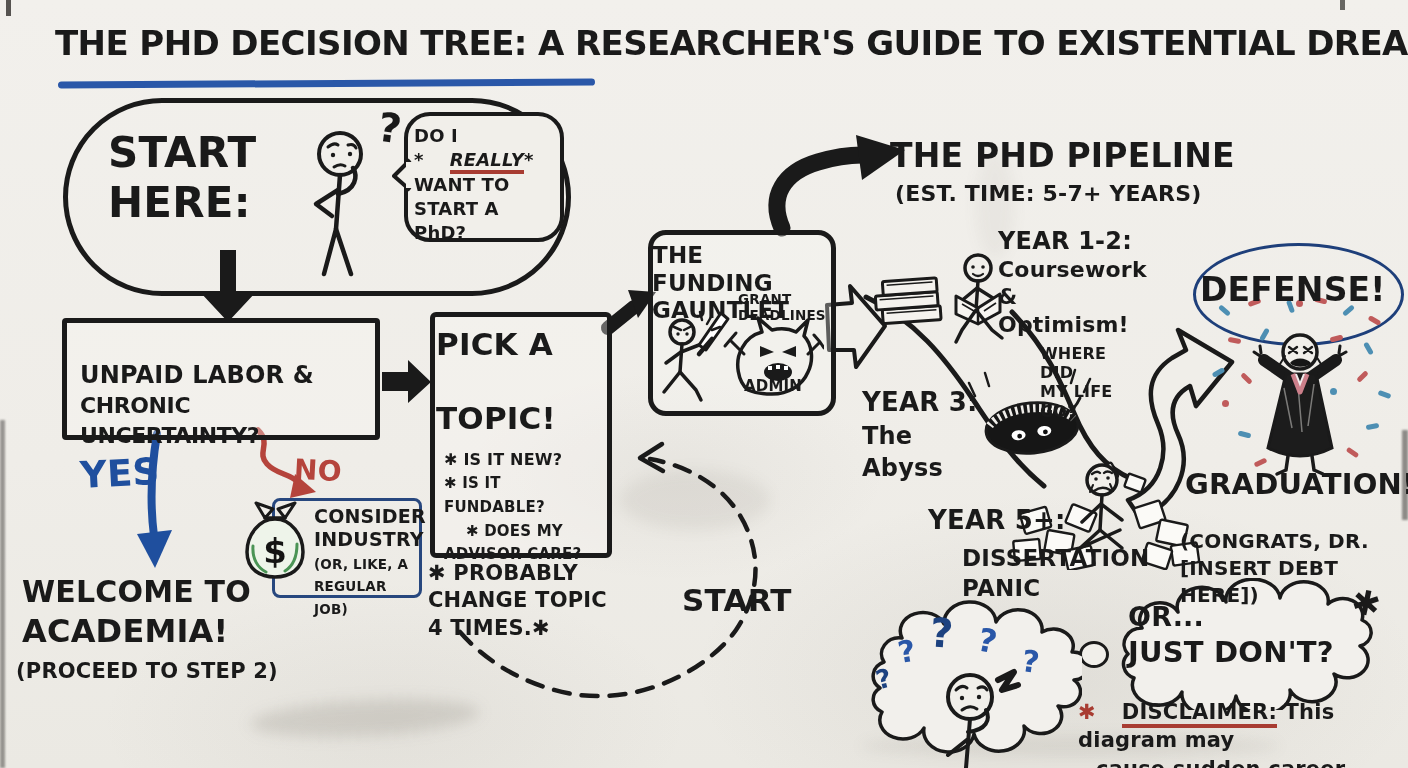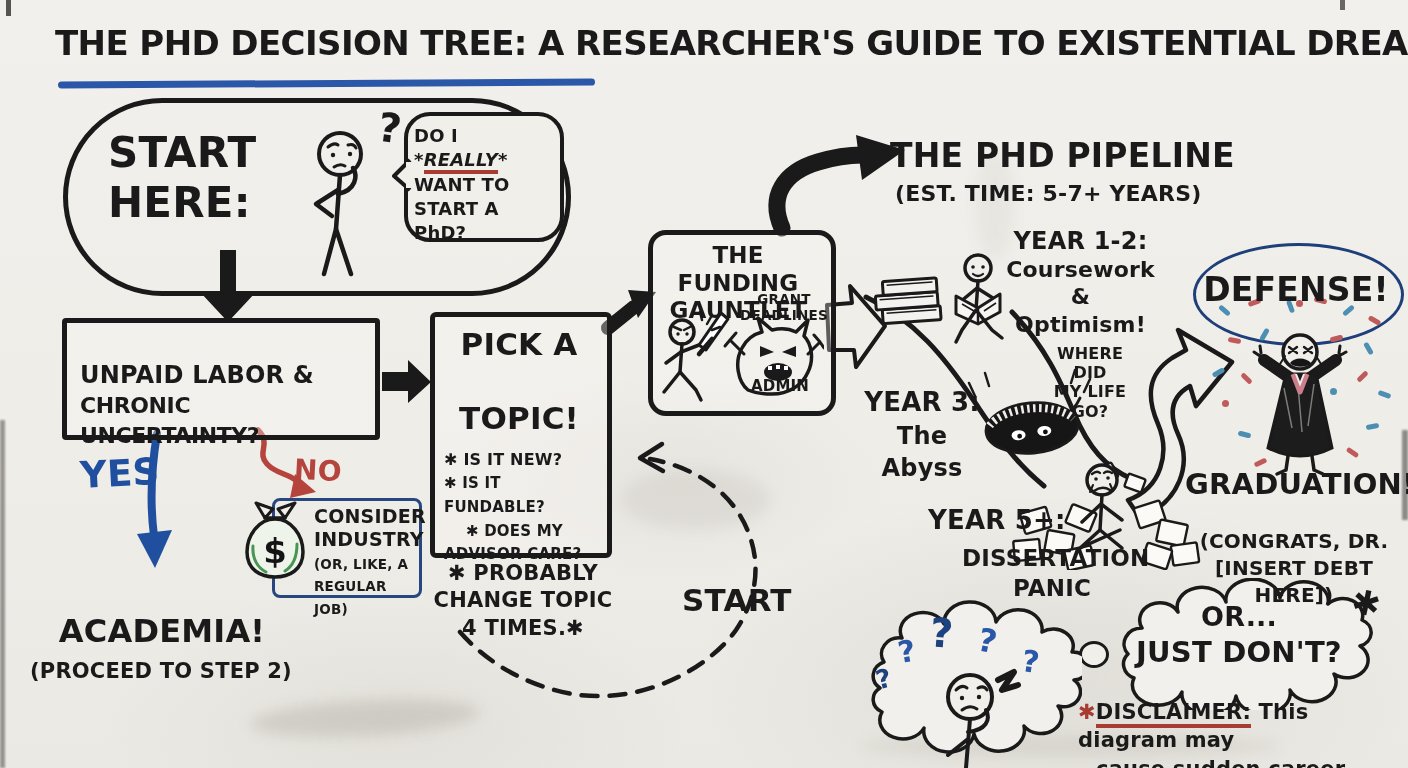--- a/index.html
+++ b/index.html
@@ -13,29 +13,29 @@
     background:
       radial-gradient(520px 260px at 75% 88%, rgba(120,115,105,.10), rgba(0,0,0,0) 70%),
       radial-gradient(420px 200px at 28% 94%, rgba(120,115,105,.08), rgba(0,0,0,0) 70%),
       radial-gradient(300px 150px at 48% 62%, rgba(120,115,105,.07), rgba(0,0,0,0) 70%),
       linear-gradient(180deg,#f2f0ec 0%,#efede8 60%,#ebe9e3 100%);
   }
   .smudge{position:absolute;z-index:0;background:rgba(110,105,95,.18);filter:blur(7px);border-radius:50%;}
   .edge{position:absolute;background:#2e2c29;z-index:0;}
   .abs{position:absolute;}
   .t{position:absolute;font-weight:700;line-height:1.12;letter-spacing:.2px;z-index:3;white-space:nowrap;}
-  .tc{text-align:center;}
+  .tc{text-align:left;}
   svg{display:block;}
   #wires{position:absolute;left:0;top:0;z-index:1;pointer-events:none;}
   .box{position:absolute;border:5px solid #1a1a1a;background:rgba(248,247,244,.35);z-index:2;}
   .cf{position:absolute;width:13px;height:5px;border-radius:3px;z-index:2;}
   .cfd{position:absolute;width:7px;height:7px;border-radius:50%;z-index:2;}
   .qmark{position:absolute;font-weight:700;z-index:4;}
   .bubble-dot{position:absolute;border:3px solid #1a1a1a;border-radius:50%;background:#f1efea;z-index:2;}
-  .u-red{border-bottom:4px solid #a83c32;}
+  .u-red{border-bottom:4px solid #a83c32;margin-left:26px;}
 </style>
 </head>
 <body>
 
 <div class="board-tone"></div>
 
 <div class="smudge" style="left:250px;top:700px;width:230px;height:36px;transform:rotate(-3deg);"></div>
 <div class="smudge" style="left:620px;top:470px;width:150px;height:60px;opacity:.5;"></div>
 <div class="smudge" style="left:860px;top:735px;width:420px;height:22px;opacity:.6;"></div>
 <div class="smudge" style="left:975px;top:150px;width:40px;height:110px;opacity:.35;"></div>
@@ -112,21 +112,21 @@
 <div class="t" style="left:80px;top:330px;width:280px;font-size:24px;line-height:1.25;white-space:normal;">
   <br>
   <span>UNPAID LABOR &amp;</span><br>
   <span style="font-size:22px;letter-spacing:-0.4px;">CHRONIC UNCERTAINTY?</span>
 </div>
 
 <div class="t" style="left:80px;top:453px;font-size:37px;color:#1f4f9e;transform:rotate(-3deg);">YES</div>
 <div class="t" style="left:294px;top:455px;font-size:28px;color:#b5443c;transform:rotate(3deg);">NO</div>
 
 <div class="t tc" style="left:22px;top:572px;width:280px;font-size:30px;line-height:1.3;white-space:normal;">
-  <br>
+  <span>WELCOME TO</span><br>
   <span style="font-size:32px;">ACADEMIA!</span>
 </div>
 <div class="t tc" style="left:16px;top:660px;width:290px;font-size:21px;">(PROCEED TO STEP 2)</div>
 
 <div class="abs" style="left:272px;top:498px;width:144px;height:94px;border:3.5px solid #27477e;border-radius:8px;z-index:2;"></div>
 <div class="t" style="left:314px;top:505px;width:100px;font-size:19px;line-height:1.2;white-space:normal;z-index:4;">
   <span>CONSIDER</span><br>
   <span>INDUSTRY</span><br>
   <span style="font-size:13.5px;font-weight:700;">(OR, LIKE, A</span><br>
   <span style="font-size:13.5px;font-weight:700;">REGULAR JOB)</span>

